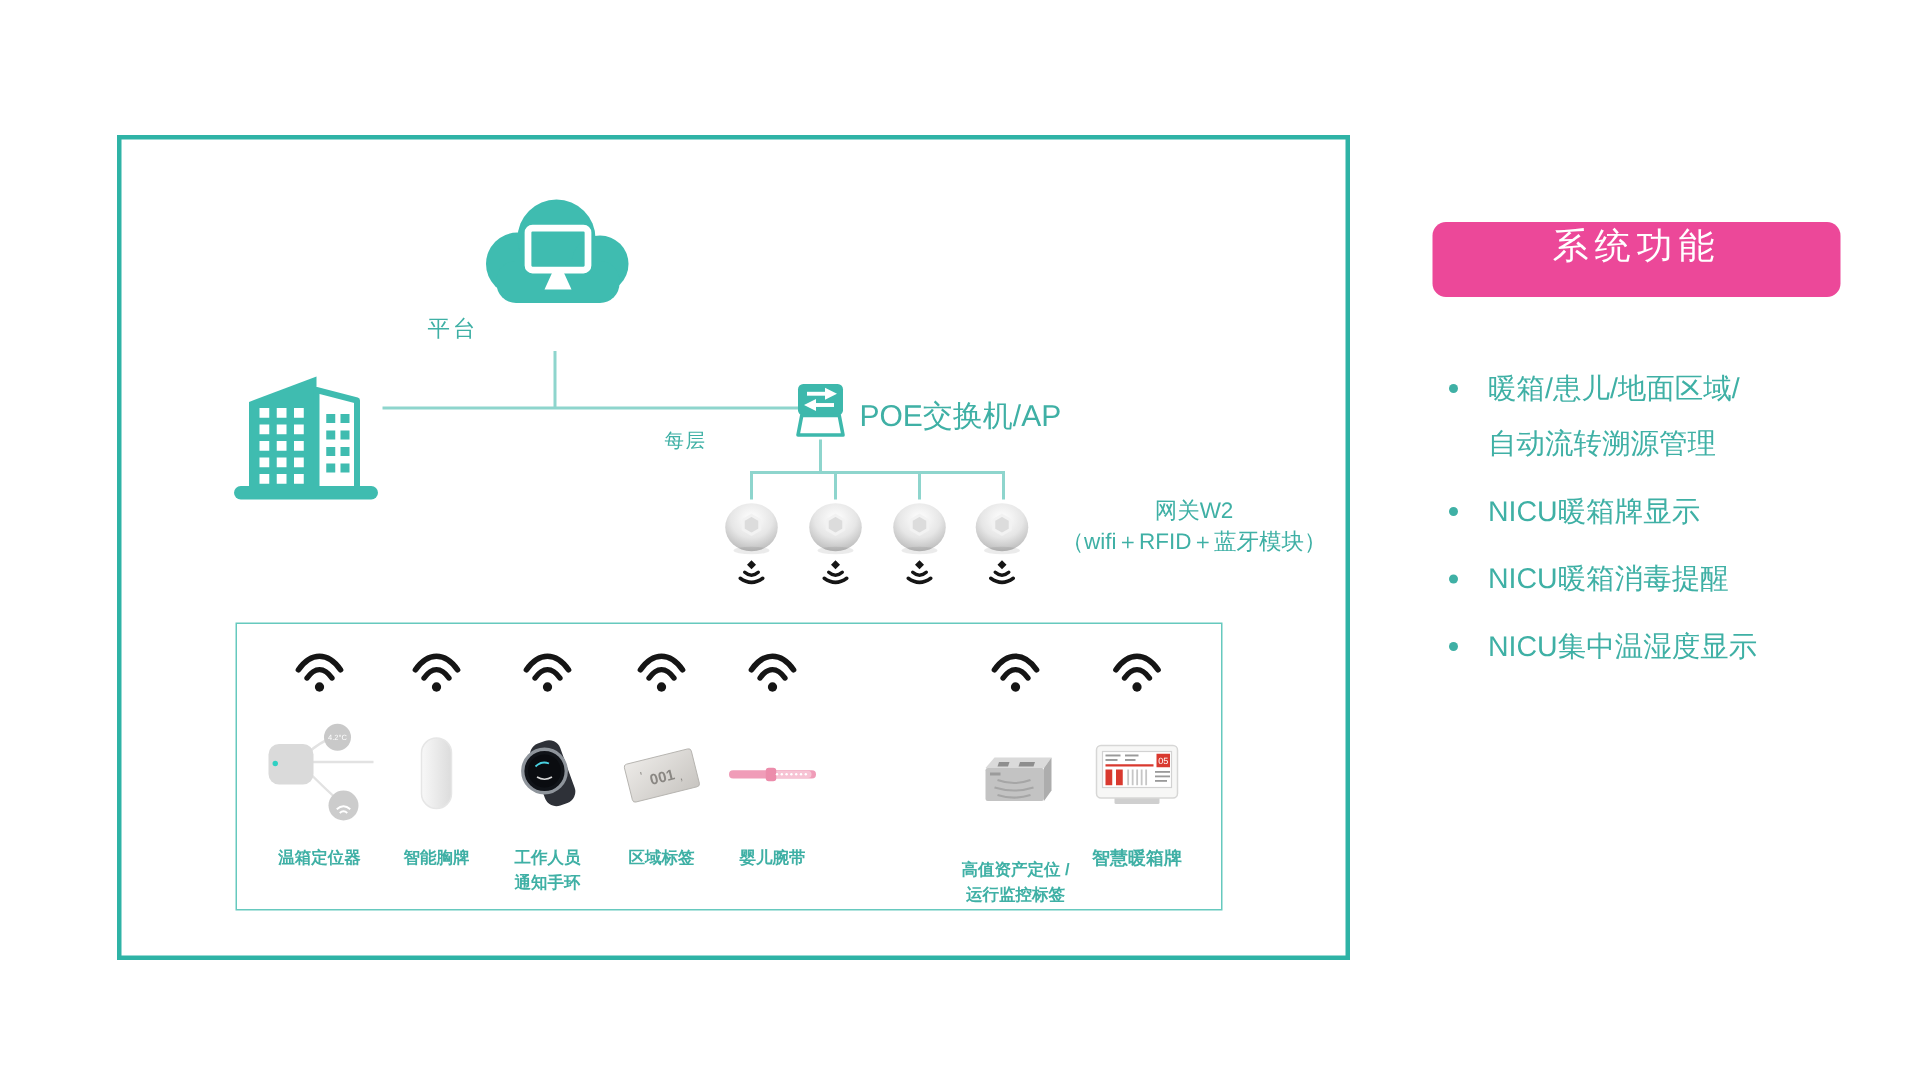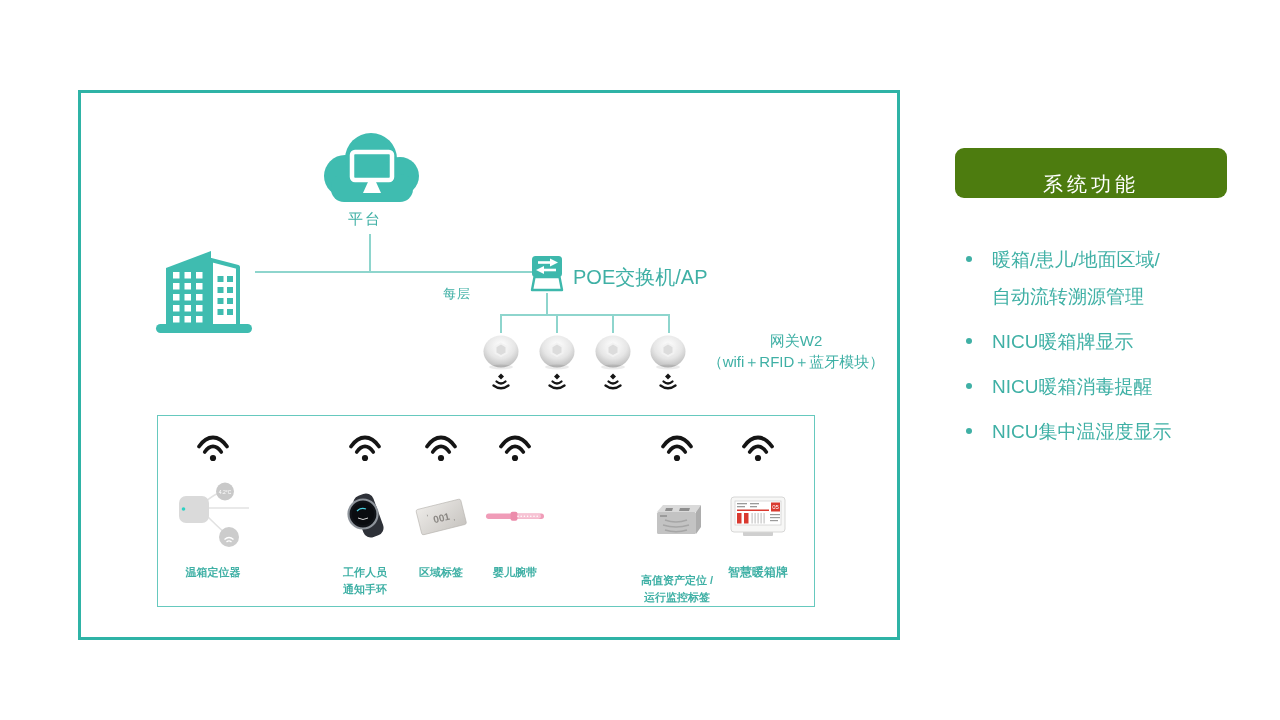--- a/index.html
+++ b/index.html
@@ -4,37 +4,37 @@
 <style>
   html,body{margin:0;padding:0;background:#ffffff;}
   .page{position:relative;width:1280px;height:720px;background:#ffffff;overflow:hidden;
         font-family:"Liberation Sans",sans-serif;}
   .abs{position:absolute;}
 
   
   .frame{position:absolute;left:78px;top:90px;width:816px;height:544px;border:3px solid #2fb3a6;}
   .tline{position:absolute;background:#8ed5cd;}
   .lbl-teal{color:#3fb0a5;}
-  .platform-lbl{left:204px;top:117px;width:160px;text-align:center;font-size:15px;letter-spacing:2px;}
+  .platform-lbl{left:204px;top:117px;width:160px;text-align:left;font-size:15px;letter-spacing:2px;}
   .perfloor-lbl{left:336px;top:192px;width:80px;text-align:center;font-size:13px;letter-spacing:1px;}
   .poe-lbl{left:492px;top:171px;font-size:20px;white-space:nowrap;}
   .gw-lbl{left:600px;top:237px;width:230px;text-align:center;font-size:15px;line-height:21px;white-space:pre-line;}
 
   
   .inner-box{position:absolute;left:76px;top:322px;width:656px;height:190px;border:1.5px solid #66c9be;}
   .dev-col{position:absolute;top:0;height:100%;width:90px;display:flex;flex-direction:column;align-items:center;}
   .dev-col .wifi{margin-top:19px;}
   .dev-art{margin-top:8px;height:92px;width:90px;display:flex;align-items:center;justify-content:center;}
   .dev-lbl{margin-top:2px;font-size:11px;line-height:17px;text-align:center;color:#3fb0a5;white-space:pre-line;font-weight:bold;}
   .dev-lbl.bold{font-weight:bold;font-size:12px;}
 
   
   .panel-btn{position:absolute;left:955px;top:148px;width:272px;height:50px;border-radius:9px;
-             background:#4d7c0f;color:#ffffff;font-size:20px;letter-spacing:4px;
-             display:flex;align-items:flex-end;justify-content:center;}
+             background:#ec4899;color:#ffffff;font-size:24px;letter-spacing:4px;
+             display:flex;align-items:flex-start;justify-content:center;}
   .feature-list{position:absolute;left:956px;top:241px;width:292px;margin:0;padding:0;list-style:none;}
   .feature-list li{position:relative;padding-left:36px;font-size:19px;line-height:37px;
                    color:#3fb0a5;margin-bottom:8px;white-space:pre-line;}
   .feature-list li::before{content:"";position:absolute;left:10px;top:15px;width:6px;height:6px;
                    border-radius:50%;background:#3fb0a5;}
 </style>
 </head>
 <body>
 
 <div class="page">
@@ -184,20 +184,39 @@
             <circle cx="58" cy="55" r="10" fill="#cccccc"></circle>
             <g stroke="#ffffff" stroke-width="1.3" fill="none">
               <path d="M53.5 57.5 Q58 53.5 62.5 57.5"></path>
               <path d="M55.5 60 Q58 57.8 60.5 60"></path>
             </g>
           </svg>
         </div>
         <div class="dev-lbl">温箱定位器</div>
       </div>
 
+      <div class="dev-col" style="left:88px;">
+        <svg class="wifi" width="34" height="27" viewBox="0 0 34 27">
+          <path d="M3 11.5 C7.5 5 12.5 2.5 17 2.5 C21.5 2.5 26.5 5 31 11.5" fill="none" stroke="#151515" stroke-width="3.8" stroke-linecap="round"></path>
+          <path d="M8.7 17 C11.5 13 14.3 11.4 17 11.4 C19.7 11.4 22.5 13 25.3 17" fill="none" stroke="#151515" stroke-width="3.6" stroke-linecap="round"></path>
+          <circle cx="17" cy="23" r="3.1" fill="#151515"></circle>
+        </svg>
+        <div class="dev-art">
+          <svg width="26" height="52" viewBox="0 0 26 52">
+            <defs>
+                <linearGradient id="bg2" x1="0" y1="0" x2="1" y2="0">
+              <stop offset="0" stop-color="#f8f8f8"></stop>
+                  <stop offset="1" stop-color="#dcdcdc"></stop>
+                </linearGradient>
+              </defs>
+            <rect x="3" y="2" width="20" height="47" rx="10" fill="url(#bg2)" stroke="#e6e6e6"></rect>
+          </svg>
+        </div>
+        <div class="dev-lbl">智能胸牌</div>
+      </div>
 
       <div class="dev-col" style="left:162px;">
         <svg class="wifi" width="34" height="27" viewBox="0 0 34 27">
           <path d="M3 11.5 C7.5 5 12.5 2.5 17 2.5 C21.5 2.5 26.5 5 31 11.5" fill="none" stroke="#151515" stroke-width="3.8" stroke-linecap="round"></path>
           <path d="M8.7 17 C11.5 13 14.3 11.4 17 11.4 C19.7 11.4 22.5 13 25.3 17" fill="none" stroke="#151515" stroke-width="3.6" stroke-linecap="round"></path>
           <circle cx="17" cy="23" r="3.1" fill="#151515"></circle>
         </svg>
         <div class="dev-art">
           <svg width="48" height="46" viewBox="0 0 48 46">
             <g transform="rotate(-20 26 23)">

